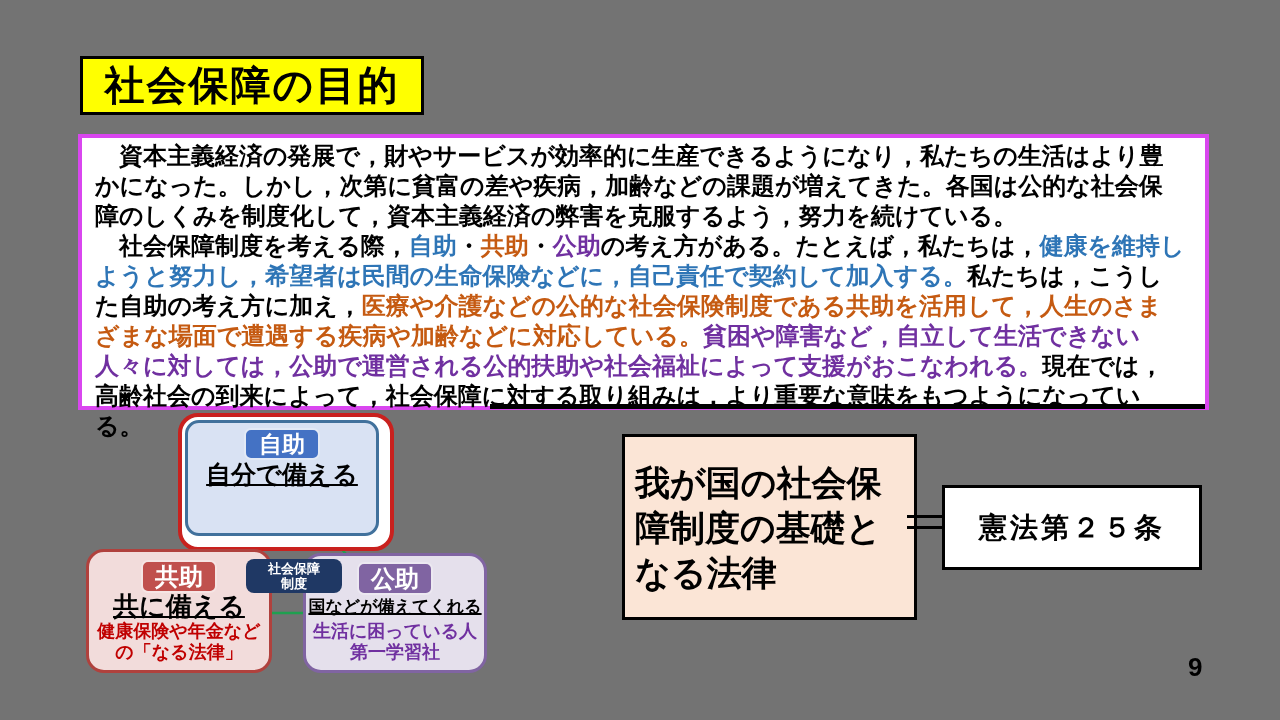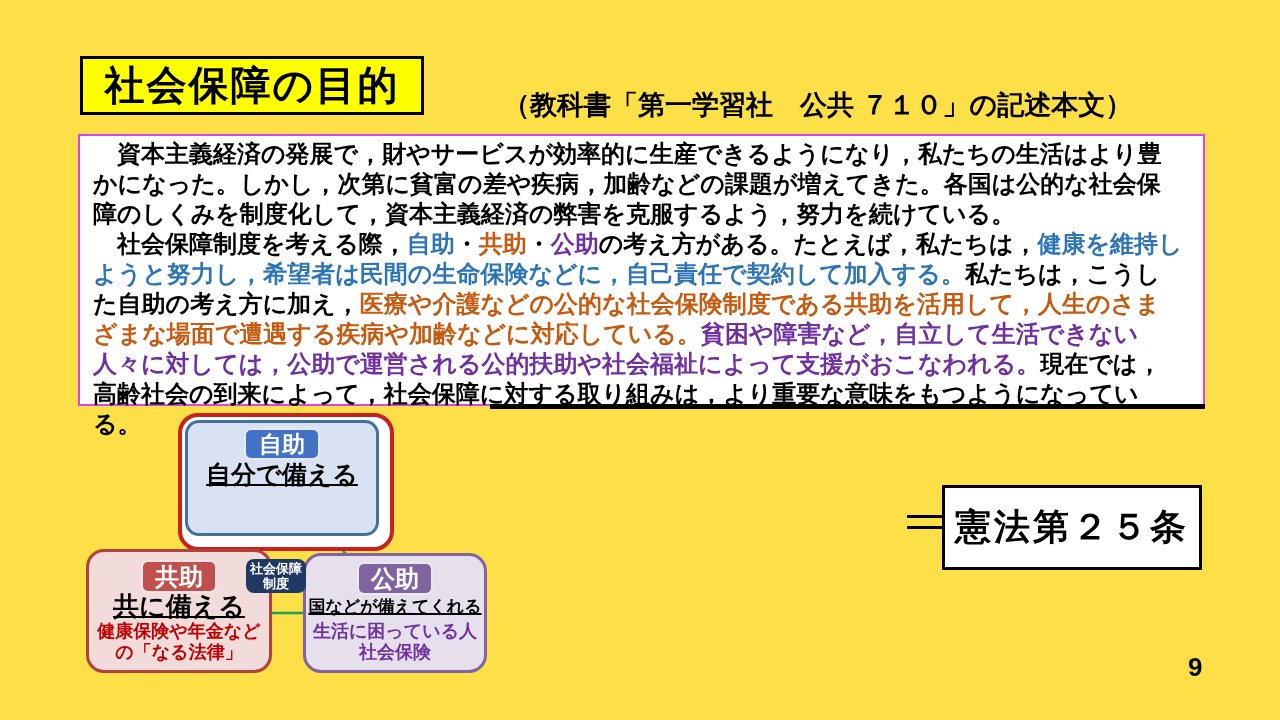--- a/index.html
+++ b/index.html
@@ -1,31 +1,31 @@
 <!DOCTYPE html>
 <html style="--yellow: #FFFF00; --text-blue: #2E75B6; --text-orange: #C55A11; --text-purple: #7030A0; --red-border: #C9211E; --jijo-fill: #D9E2F3; --jijo-line: #41719C; --jijo-badge: #4472C4; --navy: #1F3864; --kyojo-fill: #F2DCDB; --kyojo-line: #B0413D; --kyojo-badge: #C0504D; --red-note: #C00000; --kojo-fill: #E5E0EC; --kojo-line: #8064A2; --kojo-badge: #8064A2; --green-line: #1FA050; --peach: #FBE5D6;"><head>
 <meta charset="utf-8">
 <style>
   html,body{margin:0;padding:0;background:#fff;}
   #slide{
-    position:relative;width:1280px;height:720px;background:#fde047;overflow:hidden;
+    position:relative;width:1280px;height:720px;background:#737373;overflow:hidden;
     font-family:"Liberation Sans","DejaVu Sans",sans-serif;font-weight:bold;color:#000;
   }
   
   .title-box{
     position:absolute;left:80px;top:56px;width:338px;height:53px;
     background:var(--yellow);border:3px solid #000;
     display:flex;align-items:center;justify-content:center;
     font-size:40px;letter-spacing:2px;
   }
   .subtitle{position:absolute;left:503px;top:87px;font-size:27px;white-space:nowrap;}
   
   .body-box{
     position:absolute;left:78px;top:134px;width:1123px;height:268px;
-    border:2px solid #d946ef;background:#fff;
+    border:4px solid #d946ef;background:#fff;
   }
   .body-text{
     padding:3px 20px 0 13px;width:1090px;
     font-size:24px;line-height:30px;white-space:pre-wrap;word-break:break-all;
     text-align:left;
   }
   .seg-black{color:#000;}
   .seg-blue{color:var(--text-blue);}
   .seg-orange{color:var(--text-orange);}
   .seg-purple{color:var(--text-purple);}
@@ -61,52 +61,51 @@
   .kyojo-heading{font-size:26px;line-height:26px;text-decoration:underline;text-decoration-thickness:2px;}
   .kyojo-note{font-size:18px;line-height:21px;color:var(--red-note);white-space:pre-line;margin-top:2px;}
   .kojo-box{
     position:absolute;left:303px;top:553px;width:178px;height:114px;z-index:1;
     background:var(--kojo-fill);border:3px solid var(--kojo-line);border-radius:18px;text-align:center;
   }
   .kojo-badge{margin-top:6px;width:72px;font-size:24px;line-height:29px;background:var(--kojo-badge);}
   .kojo-heading{font-size:17px;line-height:24px;text-decoration:underline;text-decoration-thickness:2px;}
   .kojo-note{font-size:18px;line-height:21px;color:var(--text-purple);white-space:pre-line;margin-top:2px;}
   .center-chip{
-    position:absolute;left:246px;top:559px;width:60px;height:34px;z-index:2;
+    position:absolute;left:246px;top:559px;width:96px;height:34px;z-index:2;
     background:var(--navy);color:#fff;border-radius:8px;
     font-size:13px;line-height:15px;white-space:pre-line;text-align:center;
     display:flex;align-items:center;justify-content:center;
   }
   .diagram-caption{position:absolute;left:150px;top:678px;font-size:23px;font-weight:normal;white-space:nowrap;}
   
   .law-left{
     position:absolute;left:622px;top:434px;width:279px;height:180px;
     background:var(--peach);border:3px solid #000;
     font-size:35px;line-height:45px;white-space:pre-line;
     display:flex;align-items:center;padding-left:10px;box-sizing:content-box;
   }
   .law-connector{position:absolute;left:907px;top:515px;width:36px;height:8px;
     border-top:3px solid #000;border-bottom:3px solid #000;}
   .law-right{
     position:absolute;left:942px;top:485px;width:254px;height:79px;
     background:#fff;border:3px solid #000;
     display:flex;align-items:center;justify-content:center;
-    font-size:36px;letter-spacing:3px;white-space:nowrap;
+    font-size:28px;letter-spacing:3px;white-space:nowrap;
   }
   .page-number{position:absolute;left:1188px;top:652px;font-size:26px;}
 </style>
 </head>
 <body>
 
 <div id="slide">
 
   <div class="title-box">
     <span>社会保障の目的</span>
   </div>
-  <div class="subtitle">（教科書「第一学習社　公共 ７１０」の記述本文）</div>
 
   <div class="body-box">
     <div class="body-text"><span class="seg-black">　資本主義経済の発展で，財やサービスが効率的に生産できるようになり，私たちの生活はより豊かになった。しかし，次第に貧富の差や疾病，加齢などの課題が増えてきた。各国は公的な社会保障のしくみを制度化して，資本主義経済の弊害を克服するよう，努力を続けている。
 　社会保障制度を考える際，</span><span class="seg-blue">自助</span><span class="seg-black">・</span><span class="seg-orange">共助</span><span class="seg-black">・</span><span class="seg-purple">公助</span><span class="seg-black">の考え方がある。たとえば，私たちは，</span><span class="seg-blue">健康を維持しようと努力し，希望者は民間の生命保険などに，自己責任で契約して加入する。</span><span class="seg-black">私たちは，こうした自助の考え方に加え，</span><span class="seg-orange">医療や介護などの公的な社会保険制度である共助を活用して，人生のさまざまな場面で遭遇する疾病や加齢などに対応している。</span><span class="seg-purple">貧困や障害など，自立して生活できない人々に対しては，公助で運営される公的扶助や社会福祉によって支援がおこなわれる。</span><span class="seg-black">現在では，高齢社会の到来によって，社会保障に対する取り組みは，より重要な意味をもつようになっている。</span></div>
   </div>
   <div class="thick-underline"></div>
 
   <svg class="triangle-svg" width="450" height="300">
     <polygon points="208,70 103,203 321,203" fill="none" stroke="#1FA050" stroke-width="2.5"></polygon>
   </svg>
@@ -122,27 +121,32 @@
     <div class="badge kyojo-badge">共助</div>
     <div class="kyojo-heading">共に備える</div>
     <div class="kyojo-note">健康保険や年金など
 の「なる法律」</div>
   </div>
 
   <div class="kojo-box">
     <div class="badge kojo-badge">公助</div>
     <div class="kojo-heading">国などが備えてくれる</div>
     <div class="kojo-note">生活に困っている人
-社会保険</div>
+第一学習社</div>
   </div>
 
   <div class="center-chip">社会保障
 制度</div>
 
 
+  <div class="law-left">
+    <span style="white-space:pre-line;">我が国の社会保
+障制度の基礎と
+なる法律</span>
+  </div>
   <div class="law-connector"></div>
   <div class="law-right">
     <span>憲法第２５条</span>
   </div>
 
   <div class="page-number">9</div>
 
 </div>
 
 </body></html>

